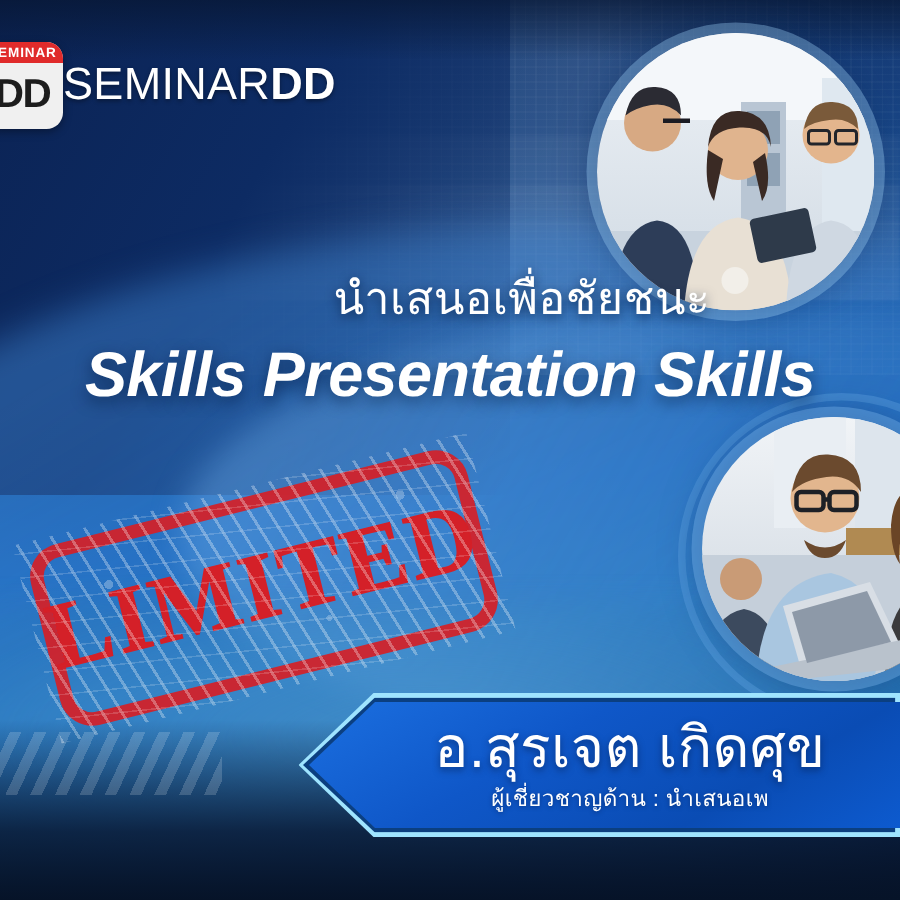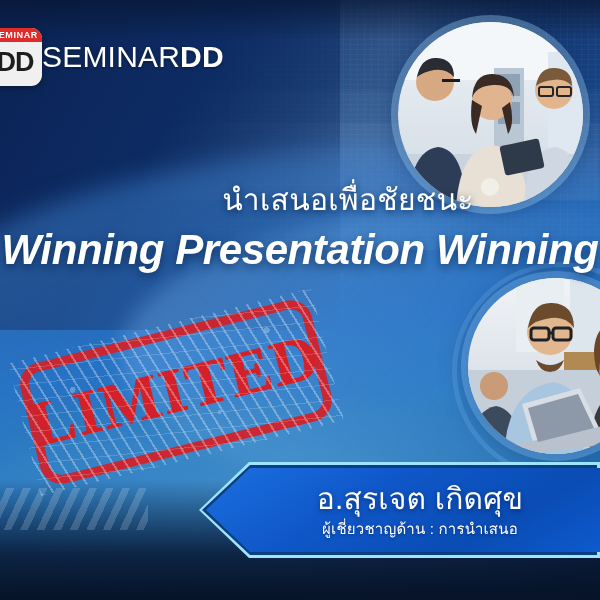--- a/index.html
+++ b/index.html
@@ -161,21 +161,21 @@
     -webkit-clip-path:polygon(48px 0,395px 0,395px 90px,48px 90px,0 45px);
     clip-path:polygon(48px 0,395px 0,395px 90px,48px 90px,0 45px);
     background:#0b3f80;
   }
   .speaker-text{
     position:absolute;left:206px;top:468px;width:400px;height:84px;
     display:flex;flex-direction:column;align-items:center;justify-content:center;
     padding-left:28px;box-sizing:border-box;
   }
   .speaker-name{
-    color:#fff;font-size:30px;line-height:1.12;letter-spacing:.2px;
+    color:#fff;font-size:38px;line-height:1.12;letter-spacing:.2px;
     text-shadow:0 2px 5px rgba(3,25,70,.55);
   }
   .speaker-role{
     color:#fff;font-size:15px;line-height:1.2;margin-top:4px;letter-spacing:.2px;
     text-shadow:0 1px 3px rgba(3,25,70,.5);
   }
 </style>
 </head>
 <body>
 
@@ -268,30 +268,30 @@
     <div class="logo-badge">
       <div class="cap">SEMINAR</div>
       <div class="dd">DD</div>
     </div>
     <div class="logo-word">
       <span class="lw-light">SEMINAR</span><span class="lw-bold">DD</span>
     </div>
   </div>
 
   <div class="thai-title">นำเสนอเพื่อชัยชนะ</div>
-  <div class="eng-title">Winning Presentation Winning</div>
+  <div class="eng-title">Skills Presentation Skills</div>
 
   <div class="stamp">
     <div class="stamp-box"></div>
     <div class="stamp-text">LIMITED</div>
     <div class="stamp-noise"></div>
   </div>
 
   <div class="speaker-outline">
     <div class="speaker-outline-in"></div>
   </div>
   <div class="speaker-banner"></div>
   <div class="speaker-text">
     <div class="speaker-name">อ.สุรเจต เกิดศุข</div>
-    <div class="speaker-role">ผู้เชี่ยวชาญด้าน : การนำเสนอ</div>
+    <div class="speaker-role">ผู้เชี่ยวชาญด้าน : นำเสนอเพ</div>
   </div>
 
 </div>
 
 </body></html>

